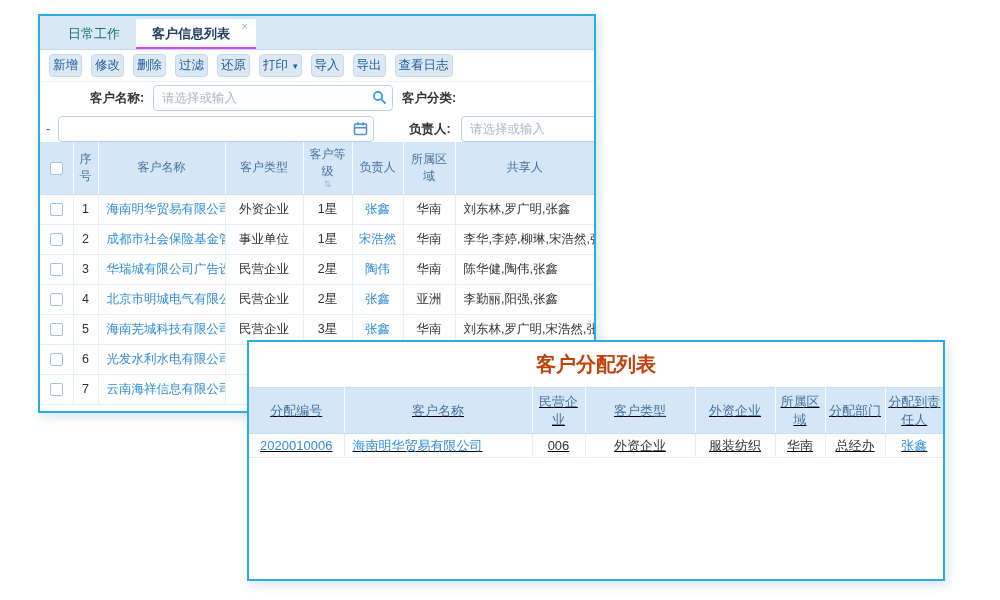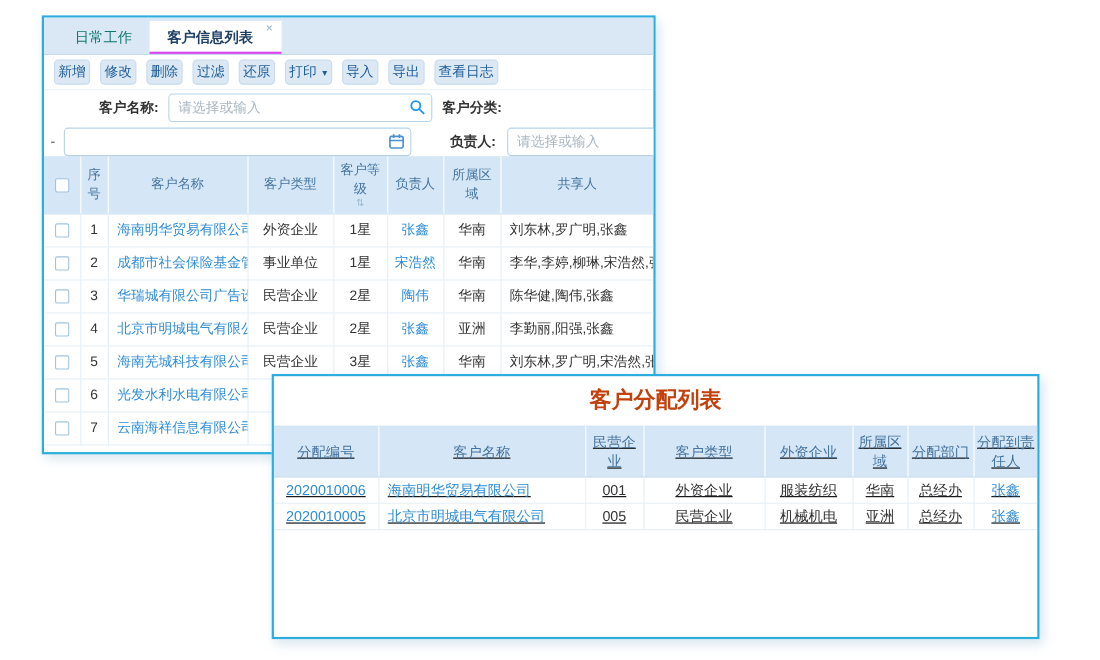--- a/index.html
+++ b/index.html
@@ -234,32 +234,22 @@
         <th>外资企业</th>
         <th>所属区域</th>
         <th>分配部门</th>
         <th>分配到责任人</th>
       </tr>
     </thead>
     <tbody>
       <tr>
         <td><a class="link">2020010006</a></td>
         <td class="tl"><a class="link">海南明华贸易有限公司</a></td>
-        <td>001</td>
+        <td>006</td>
         <td>外资企业</td>
         <td>服装纺织</td>
         <td>华南</td>
-        <td>总经办</td>
-        <td><a class="link">张鑫</a></td>
-      </tr>
-      <tr>
-        <td><a class="link">2020010005</a></td>
-        <td class="tl"><a class="link">北京市明城电气有限公司</a></td>
-        <td>005</td>
-        <td>民营企业</td>
-        <td>机械机电</td>
-        <td>亚洲</td>
         <td>总经办</td>
         <td><a class="link">张鑫</a></td>
       </tr>
     </tbody>
   </table>
 </div>
 
 </body></html>

